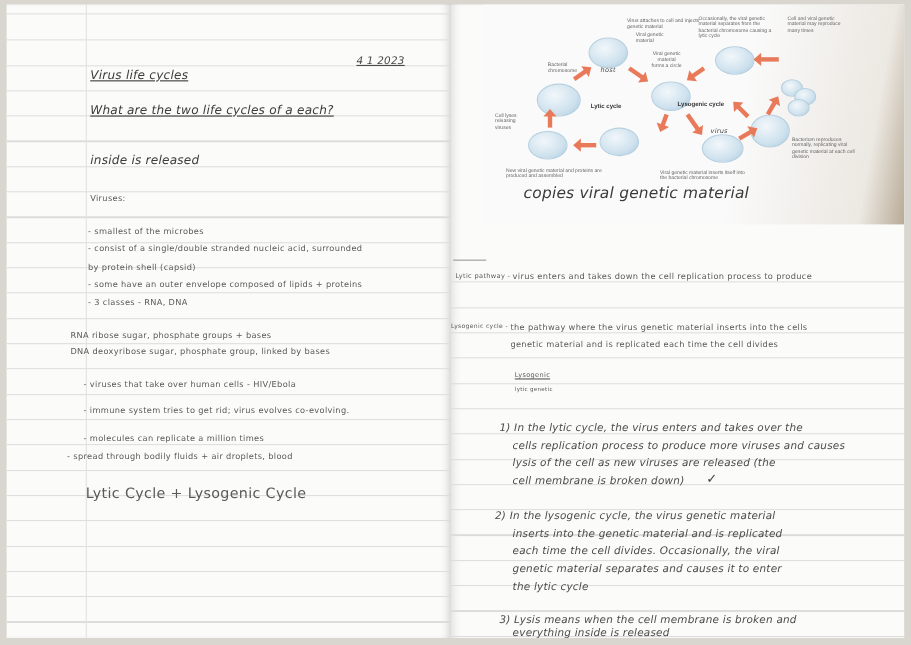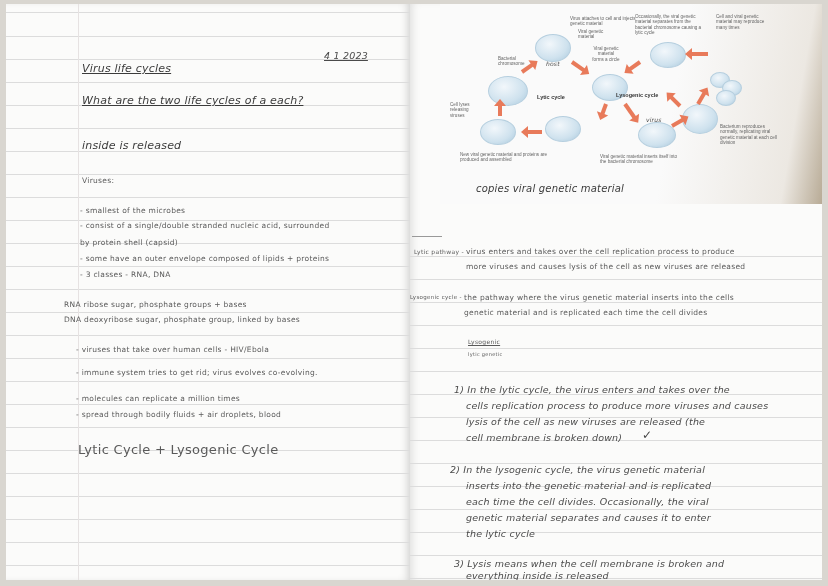--- a/index.html
+++ b/index.html
@@ -49,21 +49,21 @@
   <div class="hw sm" style="left:74px;top:250px">- some have an outer envelope composed of lipids + proteins</div>
   <div class="hw sm" style="left:74px;top:266px">- 3 classes - RNA, DNA</div>
 
   <div class="hw sm" style="left:58px;top:296px">RNA ribose sugar, phosphate groups + bases</div>
   <div class="hw sm" style="left:58px;top:311px">DNA deoxyribose sugar, phosphate group, linked by bases</div>
 
   <div class="hw sm" style="left:70px;top:341px">- viruses that take over human cells - HIV/Ebola</div>
 
   <div class="hw sm" style="left:70px;top:364px">- immune system tries to get rid; virus evolves  co-evolving.</div>
   <div class="hw sm" style="left:70px;top:390px">- molecules can replicate a million times</div>
-  <div class="hw sm" style="left:70px;top:406px">- spread through bodily fluids + air droplets, blood</div>
+  <div class="hw sm" style="left:55px;top:406px">- spread through bodily fluids + air droplets, blood</div>
 
   <div class="hw sm" style="left:72px;top:438px;font-size:13px">Lytic Cycle + Lysogenic Cycle</div>
 </div>
 
 <div class="page right">
   <div class="rules" style="top:220px"></div>
 
   <div class="diagram">
     <div class="cell" style="left:48px;top:72px;width:38px;height:28px"></div>
     <div class="cell" style="left:95px;top:30px;width:34px;height:26px"></div>
@@ -96,28 +96,27 @@
     <div class="lbl" style="left:195px;top:10px;width:72px">Occasionally, the viral genetic material separates from the bacterial chromosome causing a lytic cycle</div>
     <div class="lbl" style="left:276px;top:10px;width:52px">Cell and viral genetic material may reproduce many times</div>
     <div class="cycle-lbl" style="left:97px;top:90px">Lytic cycle</div>
     <div class="cycle-lbl" style="left:176px;top:88px">Lysogenic cycle</div>
     <div class="lbl" style="left:10px;top:98px;width:30px">Cell lyses releasing viruses</div>
     <div class="lbl" style="left:20px;top:148px;width:100px">New viral genetic material and proteins are produced and assembled</div>
     <div class="lbl" style="left:160px;top:150px;width:84px">Viral genetic material inserts itself into the bacterial chromosome</div>
     <div class="lbl" style="left:280px;top:120px;width:60px">Bacterium reproduces normally, replicating viral genetic material at each cell division</div>
     <div class="hw" style="left:106px;top:56px;font-size:6px">host</div>
     <div class="hw" style="left:206px;top:112px;font-size:6px">virus</div>
-    <div class="hw" style="left:36px;top:179px;font-size:10px;color:#3a3a3a">copies viral genetic material</div>
+    <div class="hw" style="left:36px;top:164px;font-size:14px;color:#3a3a3a">copies viral genetic material</div>
   </div>
 
   <div class="hr" style="left:2px;top:232px;width:30px"></div>
 
   <div class="hw sm" style="left:4px;top:244px;font-size:6px">Lytic pathway -</div>
-  <div class="hw sm" style="left:56px;top:243px">virus enters and takes over the cell replication process to produce</div>
-  <div class="hw sm" style="left:56px;top:258px">more viruses and causes lysis of the cell as new viruses are released</div>
+  <div class="hw sm" style="left:56px;top:243px">virus enters and takes down the cell replication process to produce</div>
 
   <div class="hw sm" style="left:0px;top:290px;font-size:5.5px">Lysogenic cycle -</div>
   <div class="hw sm" style="left:54px;top:289px">the pathway where the virus genetic material inserts into the cells</div>
   <div class="hw sm" style="left:54px;top:304px">genetic material and is replicated each time the cell divides</div>
 
   <div class="hw sm ul" style="left:58px;top:334px;font-size:6px">Lysogenic</div>
   <div class="hw sm" style="left:58px;top:347px;font-size:5px">lytic  genetic</div>
 
   <div class="hw md" style="left:44px;top:380px">1) In the lytic cycle, the virus enters and takes over the</div>
   <div class="hw md" style="left:56px;top:396px">cells replication process to produce more viruses and causes</div>

